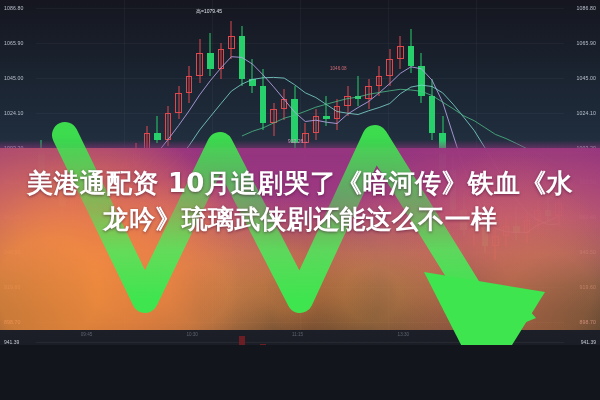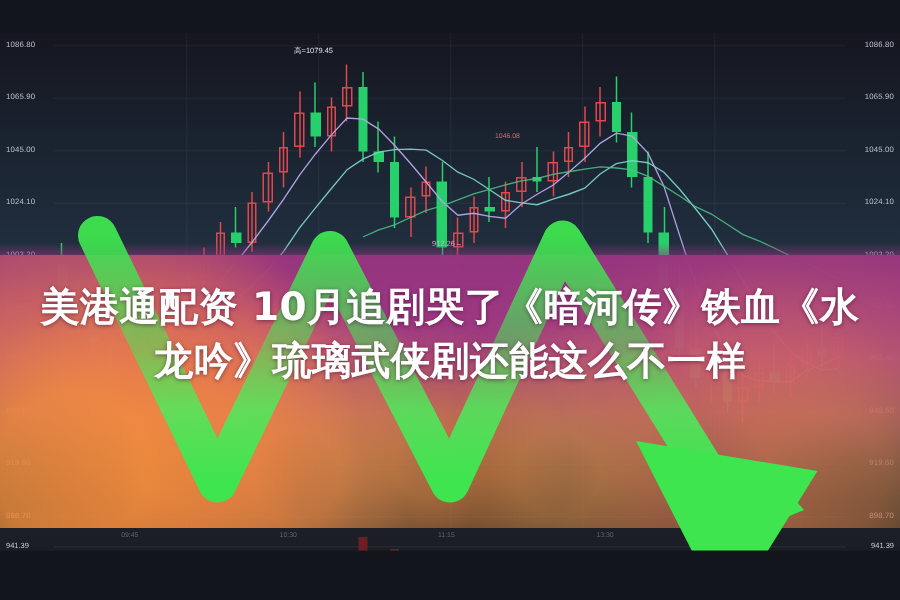--- a/index.html
+++ b/index.html
@@ -1,19 +1,19 @@
 <!DOCTYPE html>
 <html><head>
 <meta charset="utf-8">
 <style>
   * { margin:0; padding:0; box-sizing:border-box; }
   html,body { width:600px; height:400px; overflow:hidden; background:#13151d; }
   body { font-family:"Liberation Sans", sans-serif; }
 
-  #stage { position:relative; width:600px; height:345px; overflow:hidden;margin-top:22px; }
+  #stage { position:relative; width:600px; height:345px; overflow:hidden; }
 
   
   .chart-bg {
     position:absolute; left:0; top:0; width:600px; height:400px;
     background:
       linear-gradient(180deg,#15161f 0%,#1a2330 18%,#223142 40%,#2a3a4e 55%,#253242 66%,#1b2130 76%,#181b24 86%,#15171e 100%);
   }
   .grid-v {
     position:absolute; top:0; bottom:0; width:1px;
     background:rgba(255,255,255,0.035);

